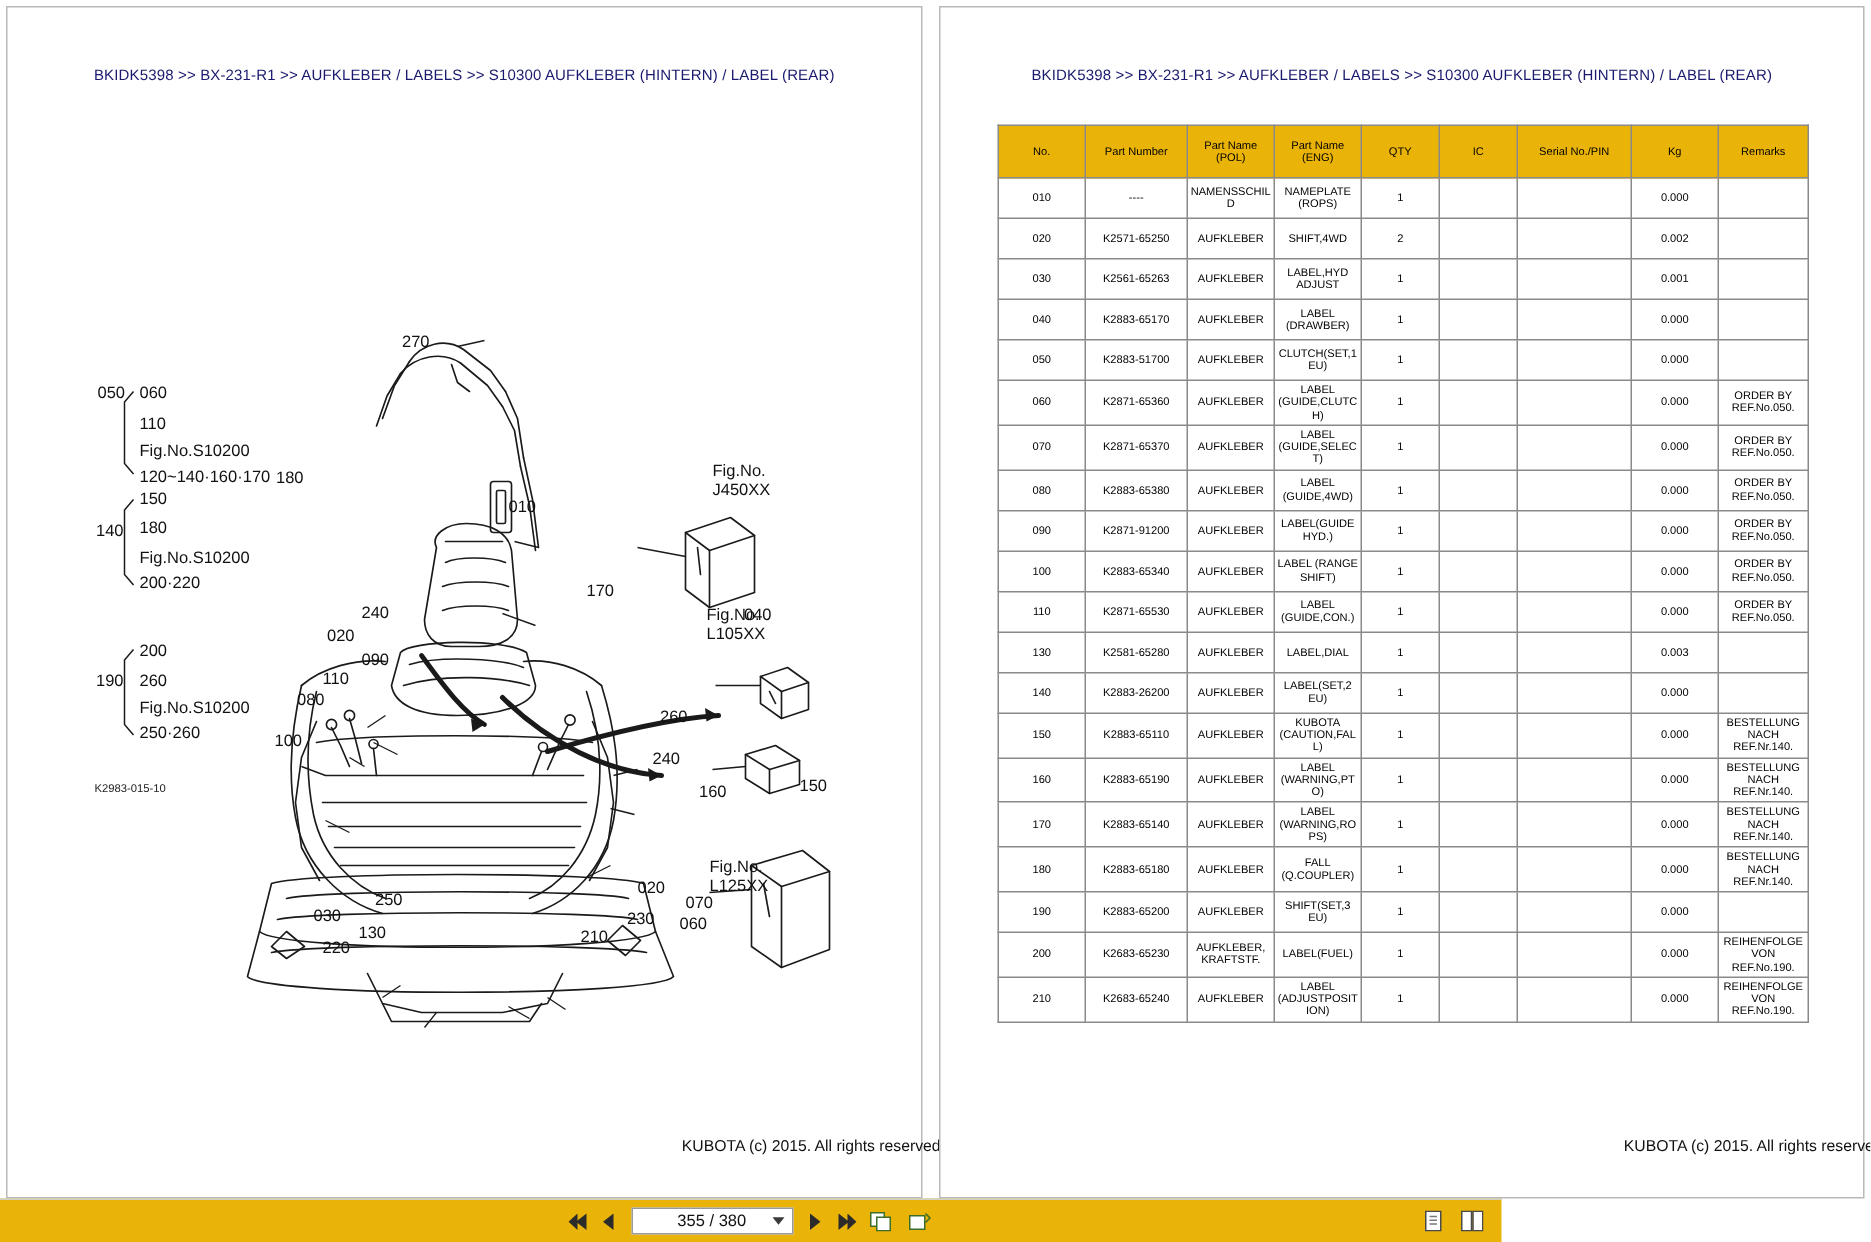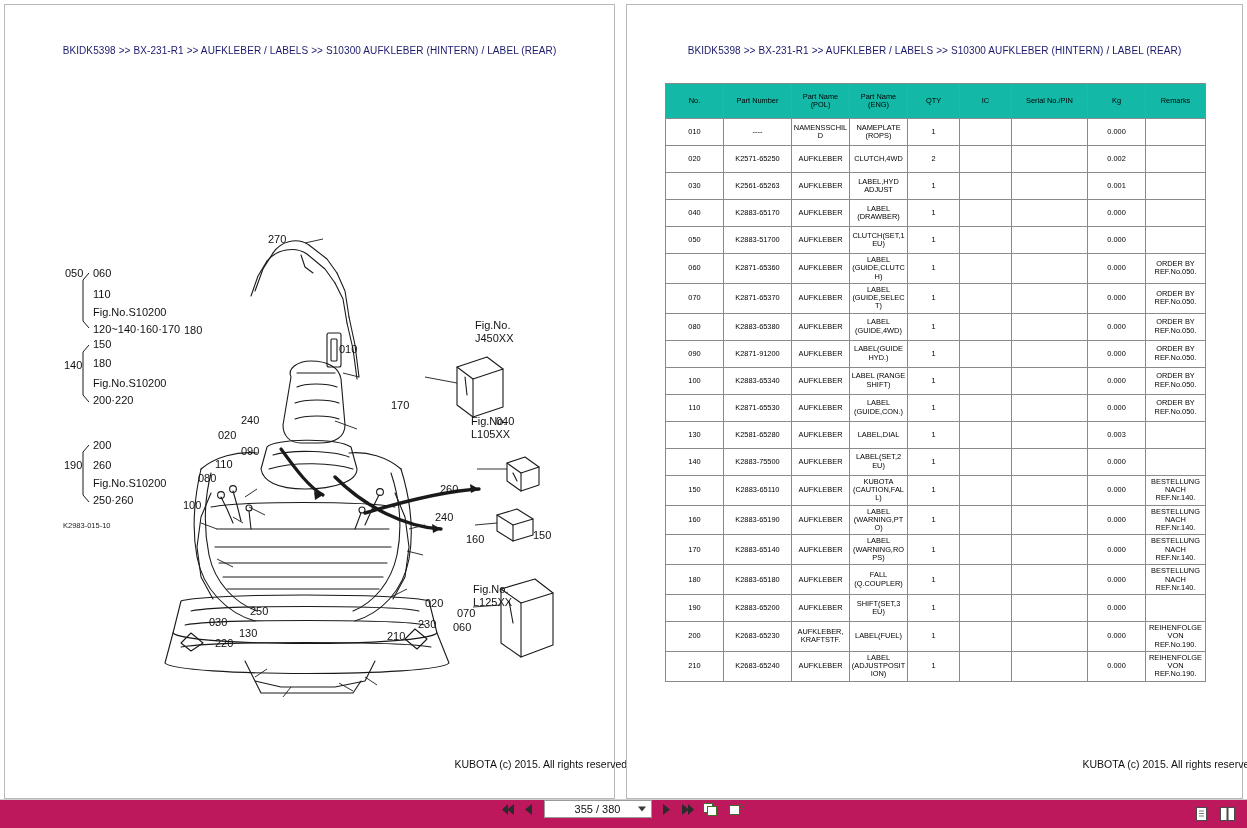--- a/index.html
+++ b/index.html
@@ -45,21 +45,21 @@
     left: 16px;
     width: 100%;
     text-align: right;
     font-size: 10.5px;
     color: #111111;
   }
 
   
   .illus {
     position: absolute;
-    top: 72px;
+    top: 60px;
     left: 0;
     width: 611px;
     height: 690px;
   }
   .illus svg { display: block; }
   .partcode {
     position: absolute;
     left: 58px;
     top: 516px;
     font-size: 7.5px;
@@ -83,47 +83,47 @@
   table.parts th, table.parts td {
     border: 1px solid #8a8a8a;
     text-align: center;
     vertical-align: middle;
     padding: 2px 1px;
     line-height: 1.12;
     word-wrap: break-word;
     overflow-wrap: break-word;
   }
   table.parts th {
-    background: #14b8a6;
+    background: #eab308;
     font-weight: normal;
     height: 30px;
     font-size: 7.4px;
   }
   table.parts td { height: 22px; }
   col.c-no      { width: 58px; }
   col.c-pn      { width: 68px; }
   col.c-pol     { width: 58px; }
   col.c-eng     { width: 58px; }
   col.c-qty     { width: 52px; }
   col.c-ic      { width: 52px; }
   col.c-serial  { width: 76px; }
   col.c-kg      { width: 58px; }
   col.c-remarks { width: 60px; }
 
   
   .toolbar {
     position: absolute;
     left: 0;
     bottom: 0;
-    width: 1247px;
+    width: 1001px;
     height: 28px;
-    background: #be185d;
+    background: #eab308;
     border-top: 1px solid #cfcfcf;
     display: flex;
-    align-items: flex-start;
+    align-items: center;
     justify-content: center;
   }
   .tb-center {
     display: flex;
     align-items: center;
     gap: 8px;
   }
   .navbtn {
     width: 13px;
     height: 14px;
@@ -407,21 +407,21 @@
               <td>1</td>
               <td></td>
               <td></td>
               <td>0.000</td>
               <td></td>
             </tr>
             <tr>
               <td>020</td>
               <td>K2571-65250</td>
               <td>AUFKLEBER</td>
-              <td>CLUTCH,4WD</td>
+              <td>SHIFT,4WD</td>
               <td>2</td>
               <td></td>
               <td></td>
               <td>0.002</td>
               <td></td>
             </tr>
             <tr>
               <td>030</td>
               <td>K2561-65263</td>
               <td>AUFKLEBER</td>
@@ -526,21 +526,21 @@
               <td>AUFKLEBER</td>
               <td>LABEL,DIAL</td>
               <td>1</td>
               <td></td>
               <td></td>
               <td>0.003</td>
               <td></td>
             </tr>
             <tr>
               <td>140</td>
-              <td>K2883-75500</td>
+              <td>K2883-26200</td>
               <td>AUFKLEBER</td>
               <td>LABEL(SET,2 EU)</td>
               <td>1</td>
               <td></td>
               <td></td>
               <td>0.000</td>
               <td></td>
             </tr>
             <tr>
               <td>150</td>

